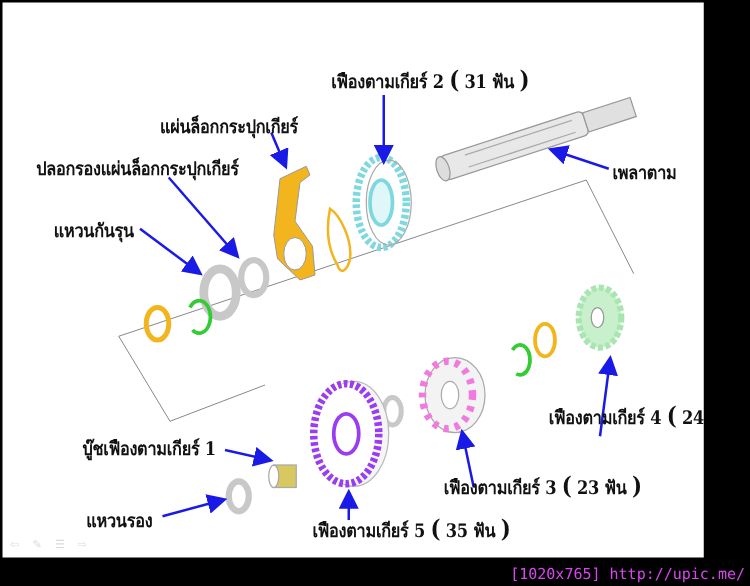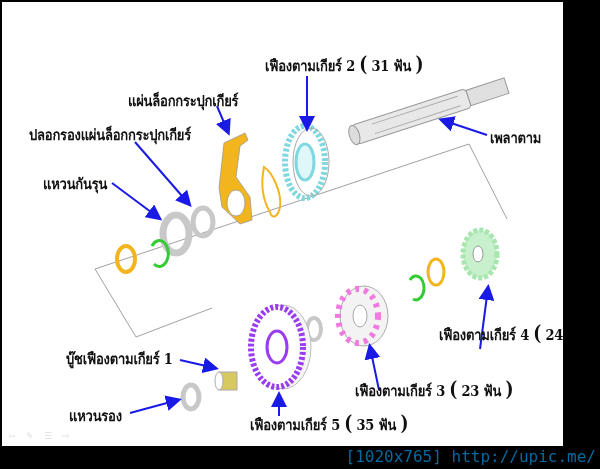--- a/index.html
+++ b/index.html
@@ -11,21 +11,21 @@
       position: absolute; left: 2px; top: 2px; width: 561px; height: 444px; background: #fff;
       overflow: hidden;
     }
     .diagram { position: absolute; left: 0; top: 0; }
     .label {
       position: absolute; font-size: 13px; font-weight: bold; color: #111; white-space: nowrap;
       letter-spacing: -0.2px; transform: scaleY(1.15); transform-origin: left top;
     }
     .label .paren { font-size: 17px; font-weight: bold; }
     .footer {
-      position: absolute; right: 4px; bottom: 3px; color: #0369a1; font-size: 16px;
+      position: absolute; right: 4px; bottom: 3px; color: #d946ef; font-size: 12px;
       font-family: "DejaVu Sans Mono", "Liberation Mono", monospace;
     }
     .viewer-tools { position: absolute; left: 6px; top: 430px; display: flex; gap: 8px; opacity: 0.35; }
     .viewer-tools span { width: 10px; height: 8px; display: block; color: #999; font-size: 9px; line-height: 8px; font-family: "DejaVu Sans", sans-serif; }
   </style>
 </head>
 <body>
 
 <div class="canvas">
   <svg class="diagram" width="593" height="444" viewBox="0 0 593 444">

